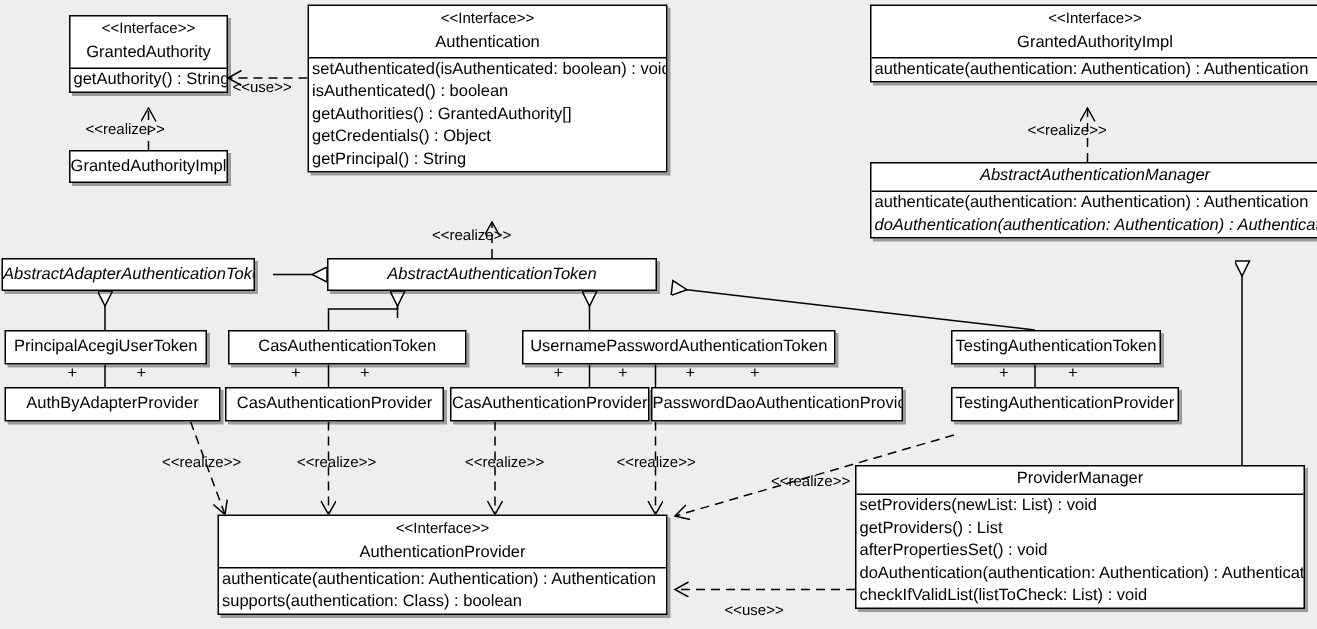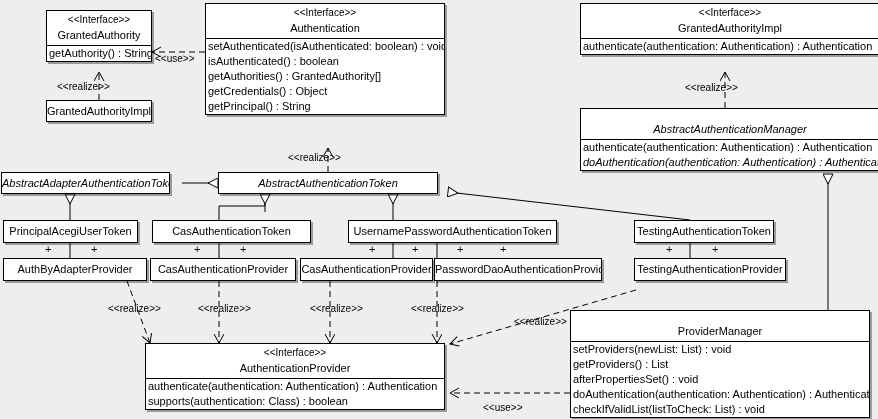--- a/index.html
+++ b/index.html
@@ -42,21 +42,21 @@
     color: #000;
     white-space: nowrap;
   }
   .cls-name {
     display: block;
     font-size: 11px;
     color: #000;
     white-space: nowrap;
     margin-top: 3px;
   }
-  .cls-name.compact { margin-top: 12px; }
+  .cls-name.compact { margin-top: 0; }
   .cls-name.italic { font-style: italic; }
   .members {
     border-top: 1px solid #000;
     padding: 0;
   }
   .member {
     font-size: 11px;
     color: #000;
     white-space: nowrap;
     padding: 0 1px 0 2px;

